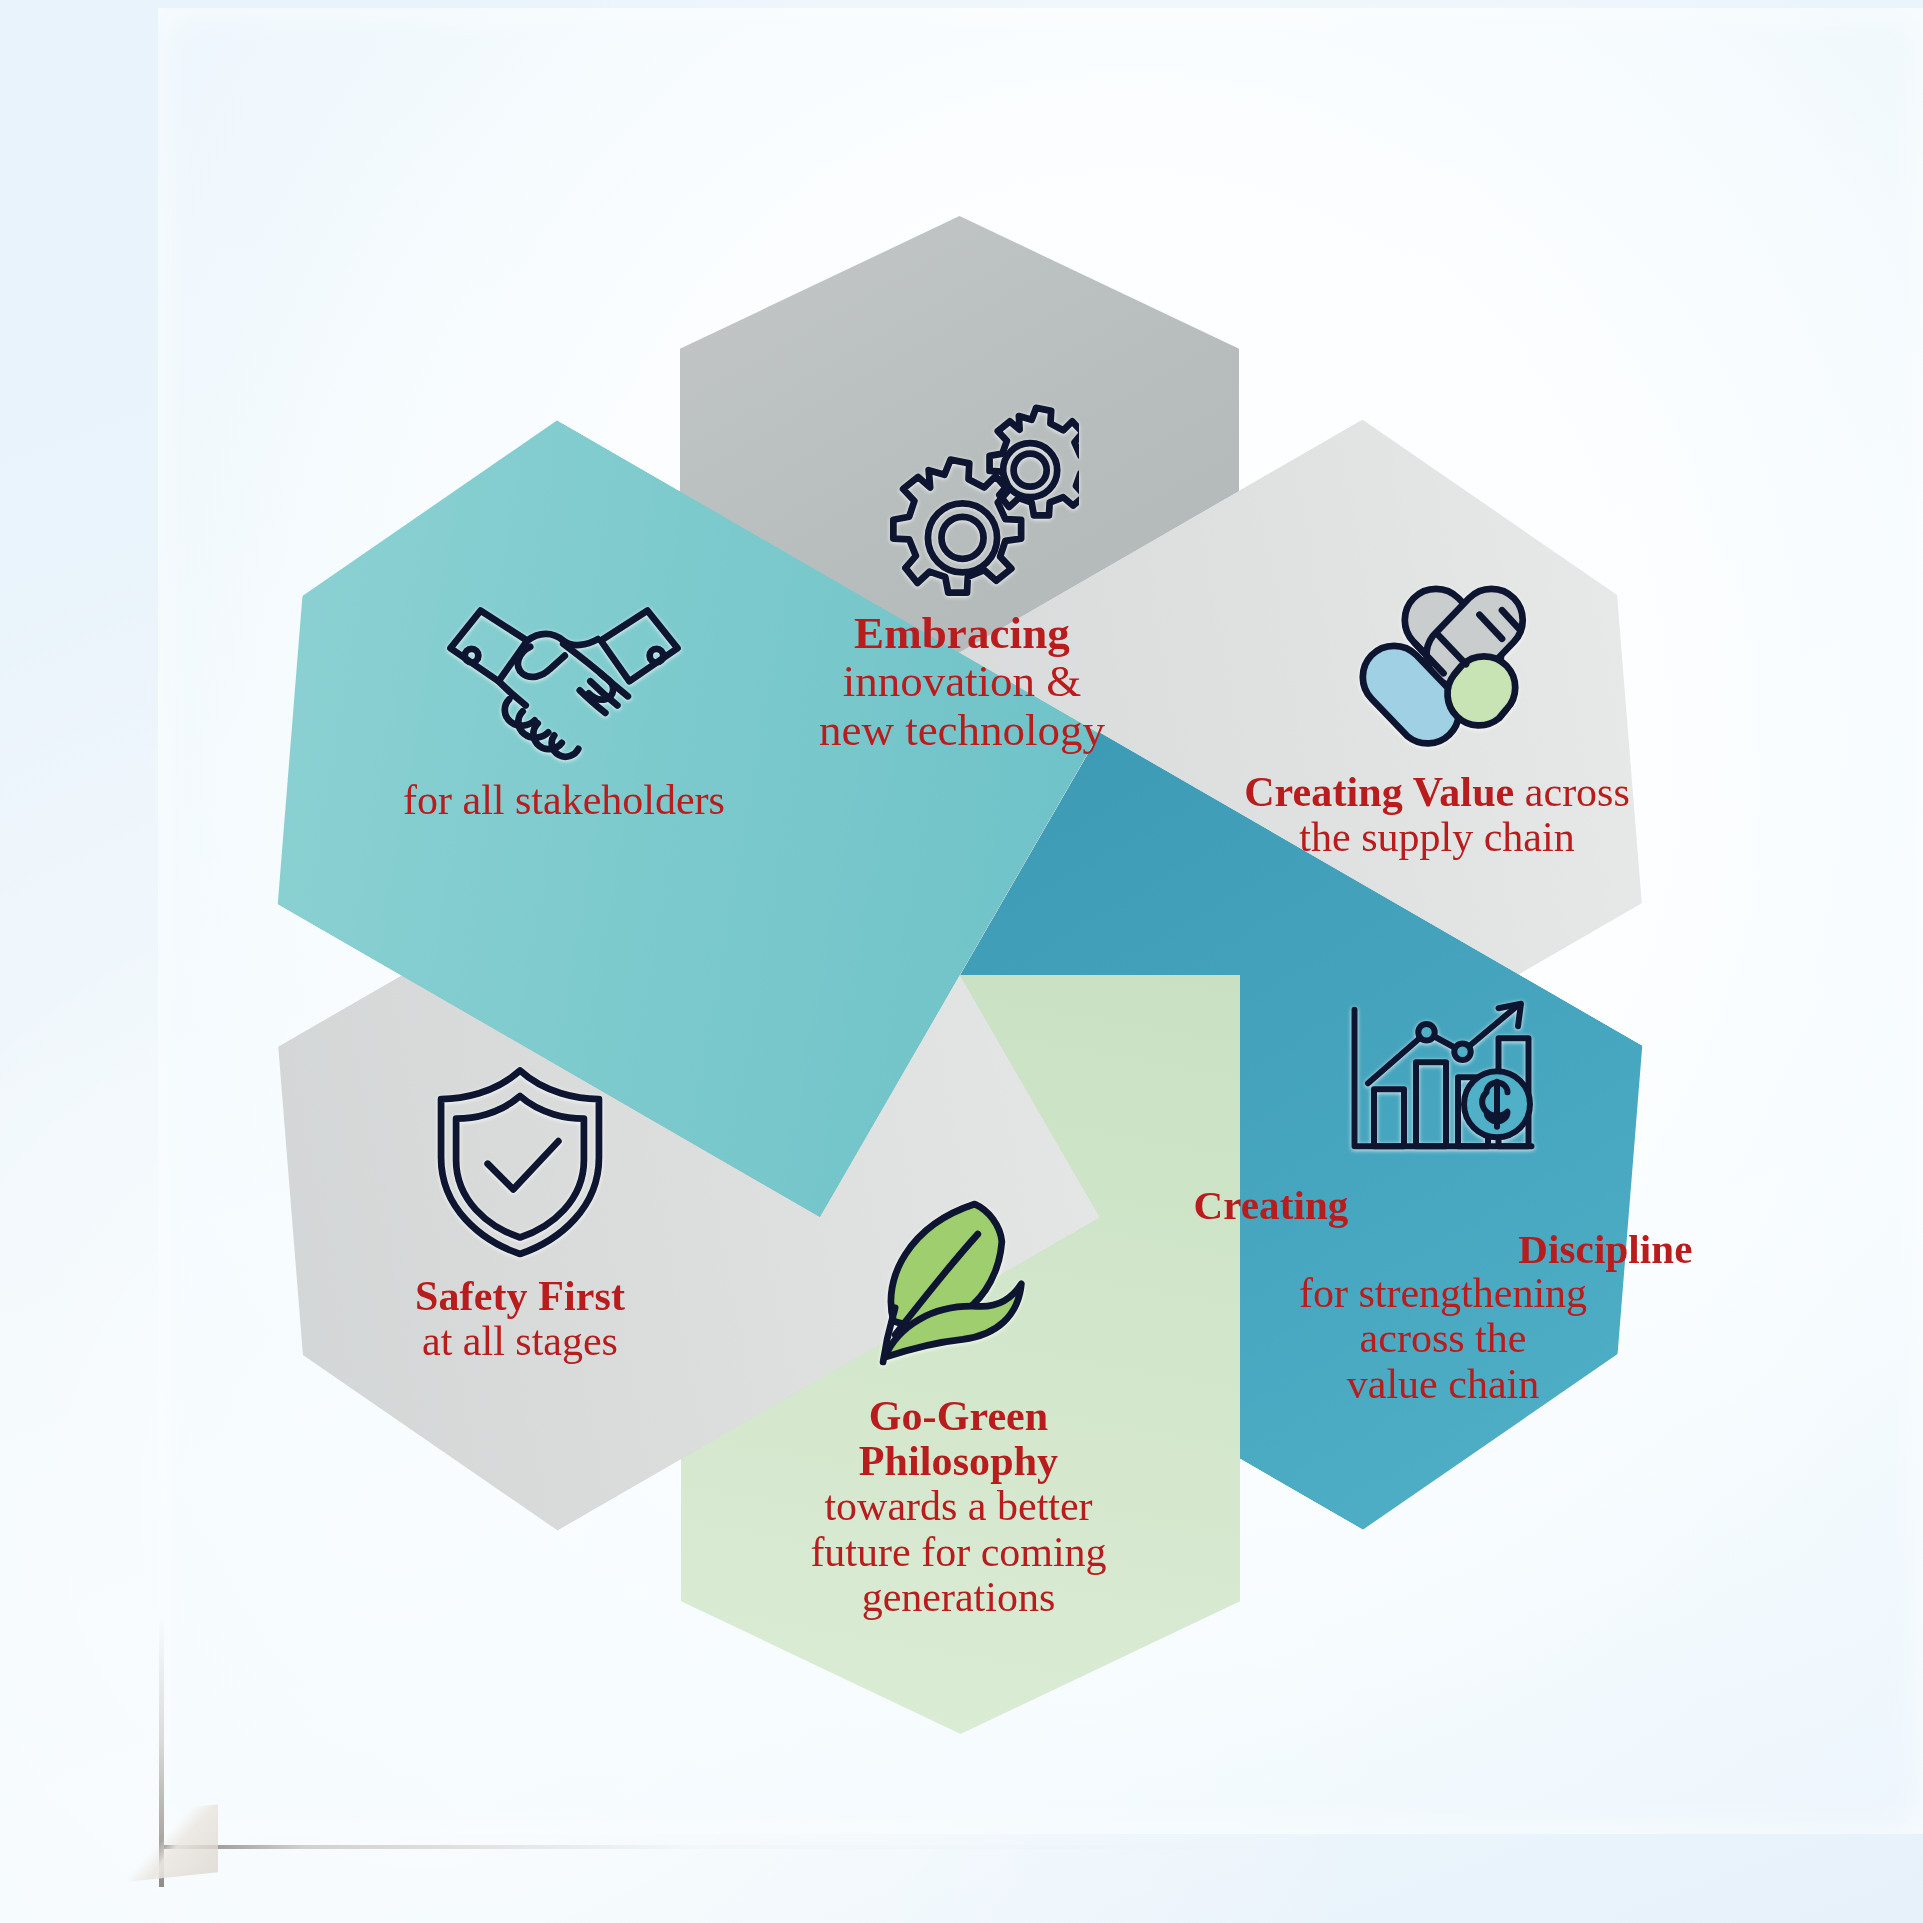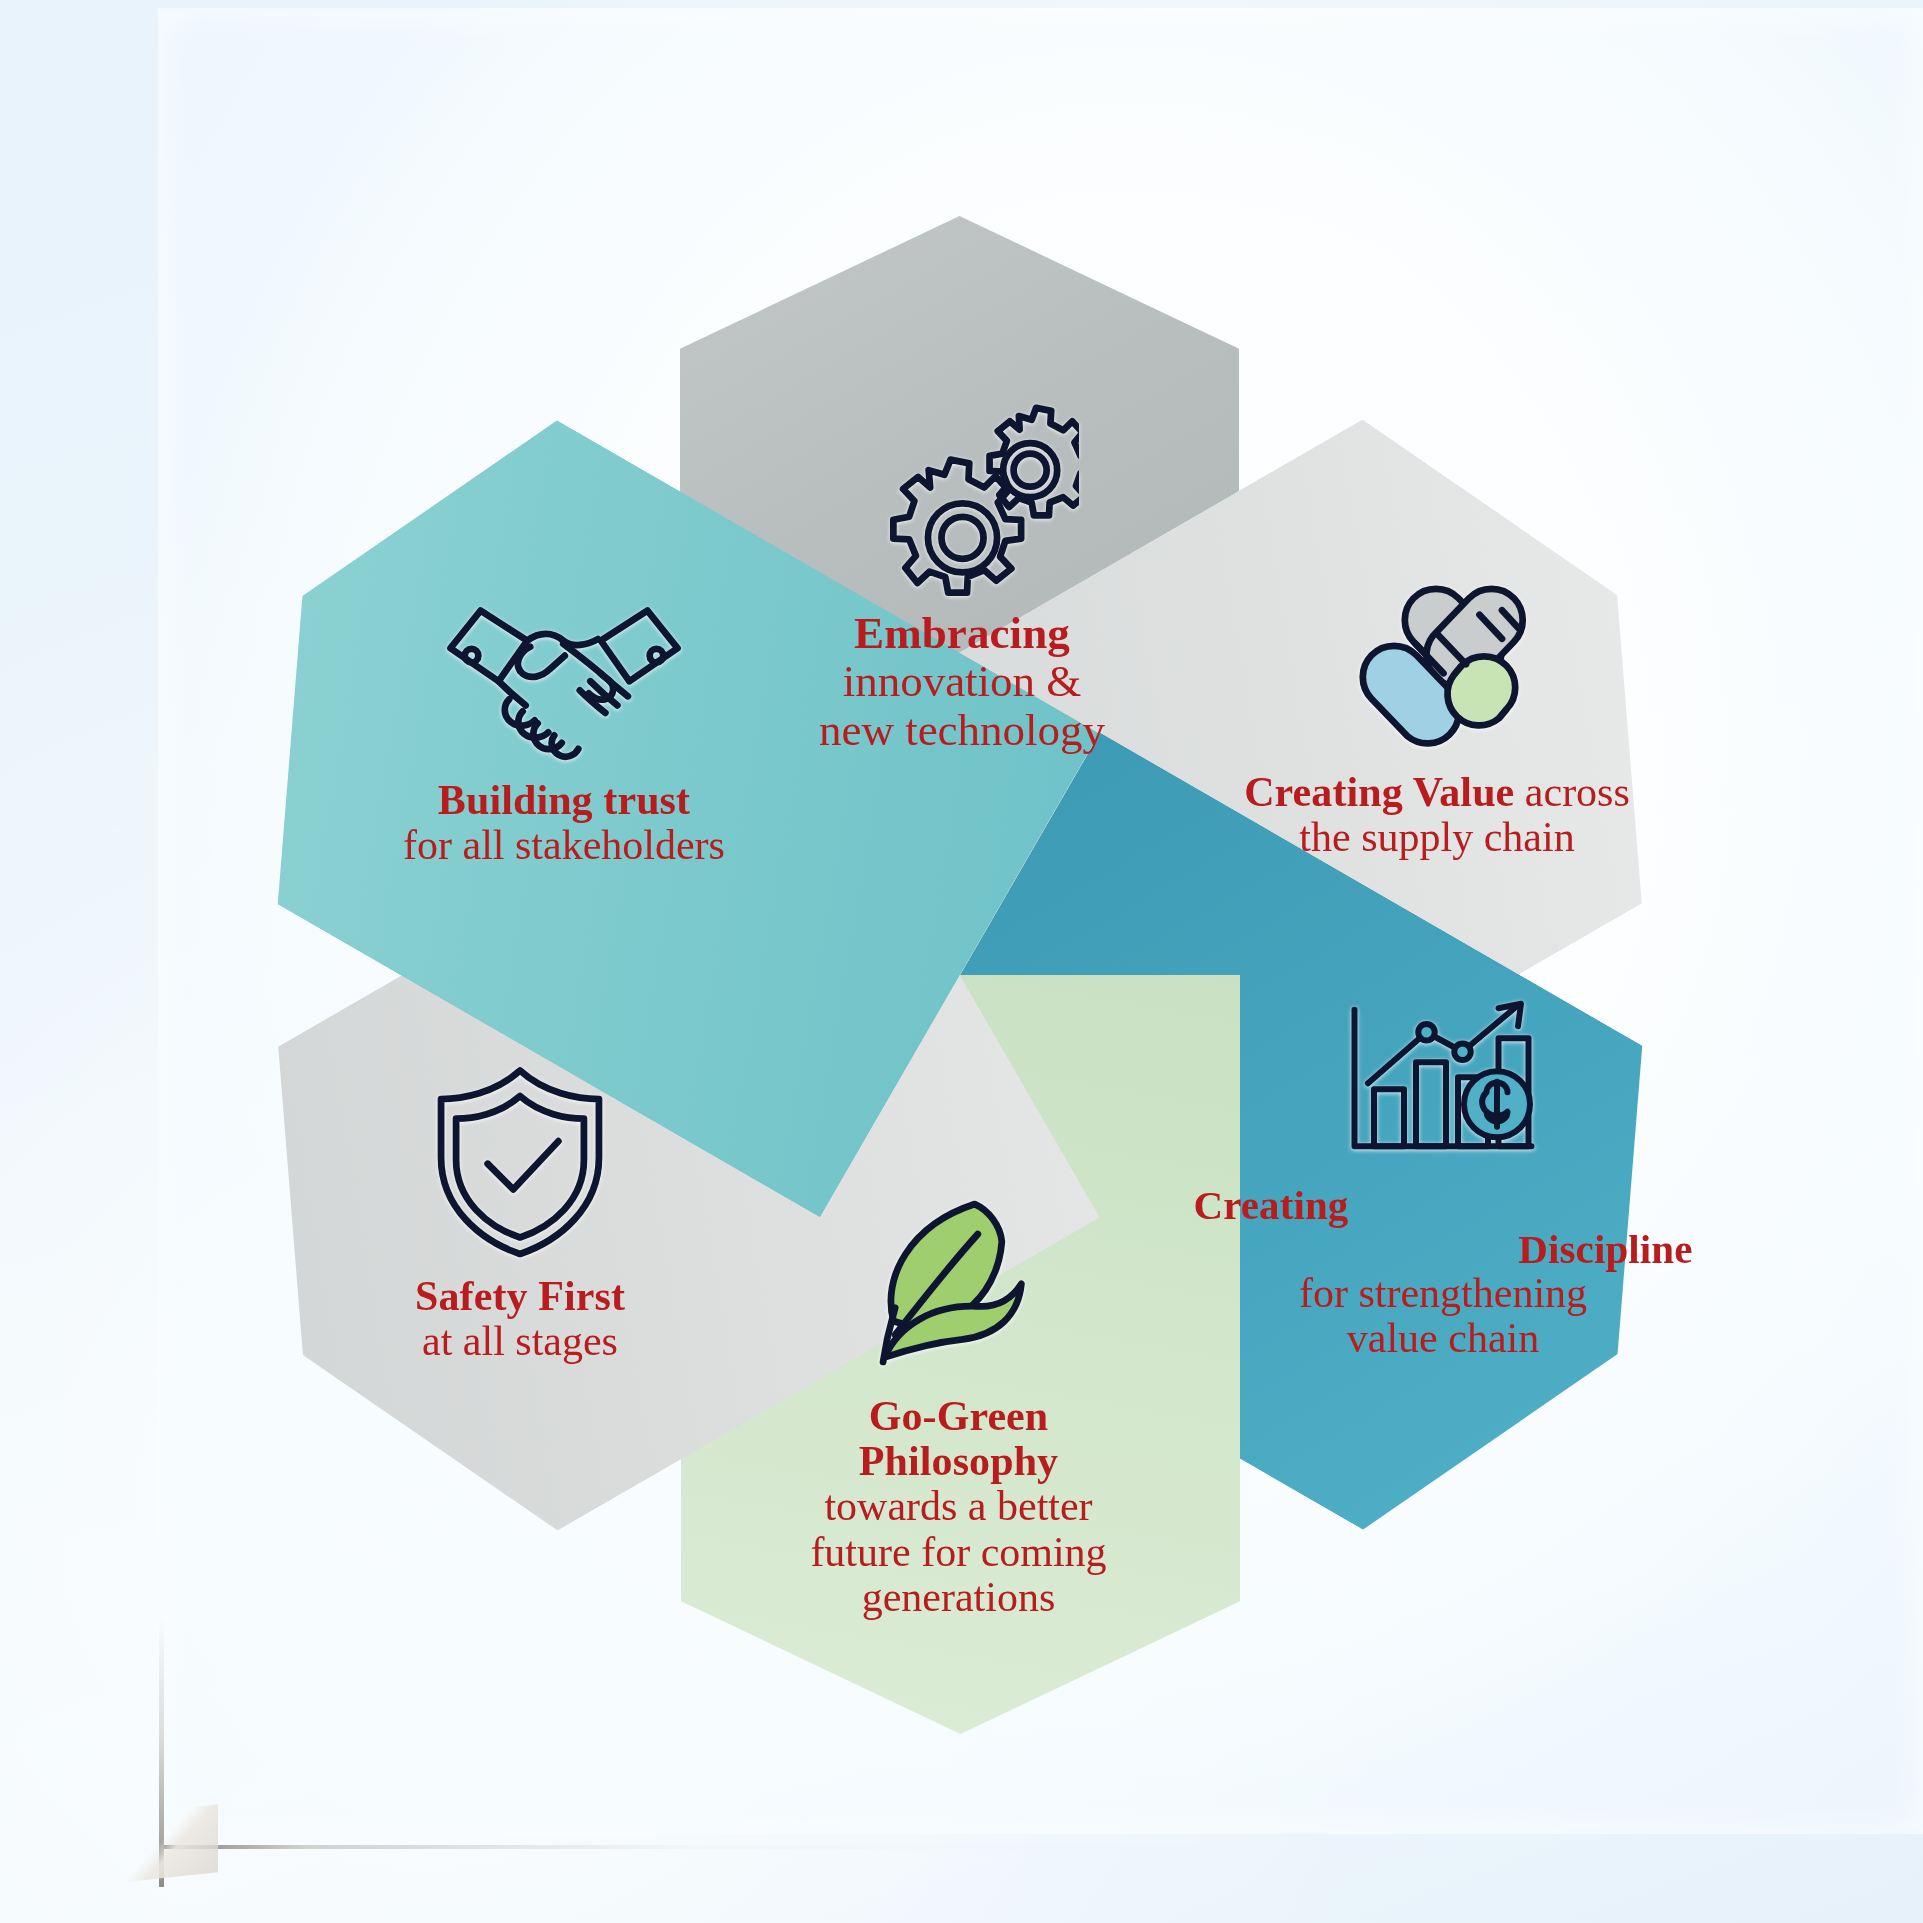--- a/index.html
+++ b/index.html
@@ -207,20 +207,21 @@
       <circle cx="118" cy="44" r="11" fill="#4fb0c7"></circle>
       <circle cx="166" cy="70" r="11" fill="#4fb0c7"></circle>
       <circle cx="212" cy="140" r="44" fill="#4fb0c7"></circle>
       <path d="M212 110 L212 170 M226 124 a14 13 0 0 0 -28 0 a14 13 0 0 0 28 26 a14 13 0 0 1 -28 0"></path>
     </g>
   </svg>
   <div class="spacer-8"></div>
   <div class="t3 cap-strong txt" style="text-align:left; padding-left:13.5px;">Creating</div>
   <div class="t3 cap-strong txt" style="text-align:right; padding-right:13.5px;">Discipline</div>
   <div class="t-sm cap-light txt">for strengthening</div>
+  <div class="t-sm cap-light txt">across the</div>
   <div class="t-sm cap-light txt">value chain</div>
 </div>
 
 <div class="content" id="c-green">
   <svg class="icon-wrap" width="218" height="188" viewBox="0 0 290 250">
     <g fill="none" stroke="#0d1530" stroke-width="9" stroke-linecap="round" stroke-linejoin="round">
       <path d="M166 12 C 80 40 42 110 58 168 C 130 192 196 140 202 62 C 200 40 184 20 166 12 Z" fill="#9ece6e"></path>
       <path d="M170 52 C 132 94 96 140 60 186"></path>
       <path d="M46 216 C 64 174 110 146 168 148 C 194 150 214 140 228 118 C 224 160 196 186 150 192 C 112 196 76 206 46 216 Z" fill="#9ece6e"></path>
       <path d="M44 222 C 50 180 58 160 60 150"></path>
@@ -259,16 +260,15 @@
       <path d="M164 66 C 180 78 208 100 224 114 C 234 122 232 136 220 140 C 212 142 204 138 198 132"></path>
       <path d="M78 116 C 88 126 104 140 114 148 M92 140 C 84 148 84 162 94 170 C 104 178 118 176 126 168"></path>
       <path d="M110 156 C 102 164 102 178 112 186 C 122 194 136 192 144 184"></path>
       <path d="M130 172 C 122 180 122 194 132 202 C 142 210 156 206 162 198"></path>
       <path d="M152 188 C 146 196 148 208 158 214 C 168 220 180 214 184 206"></path>
       <path d="M186 128 C 196 138 210 150 220 158 M200 116 C 212 128 226 140 236 148"></path>
       <path d="M214 106 C 226 116 240 128 250 136"></path>
     </g>
   </svg>
   <div class="spacer-8"></div>
-  <div class="t2 cap-strong txt">Building trust</div>
   <div class="t2 cap-light txt">for all stakeholders</div>
 </div>
 
 
 </body></html>

